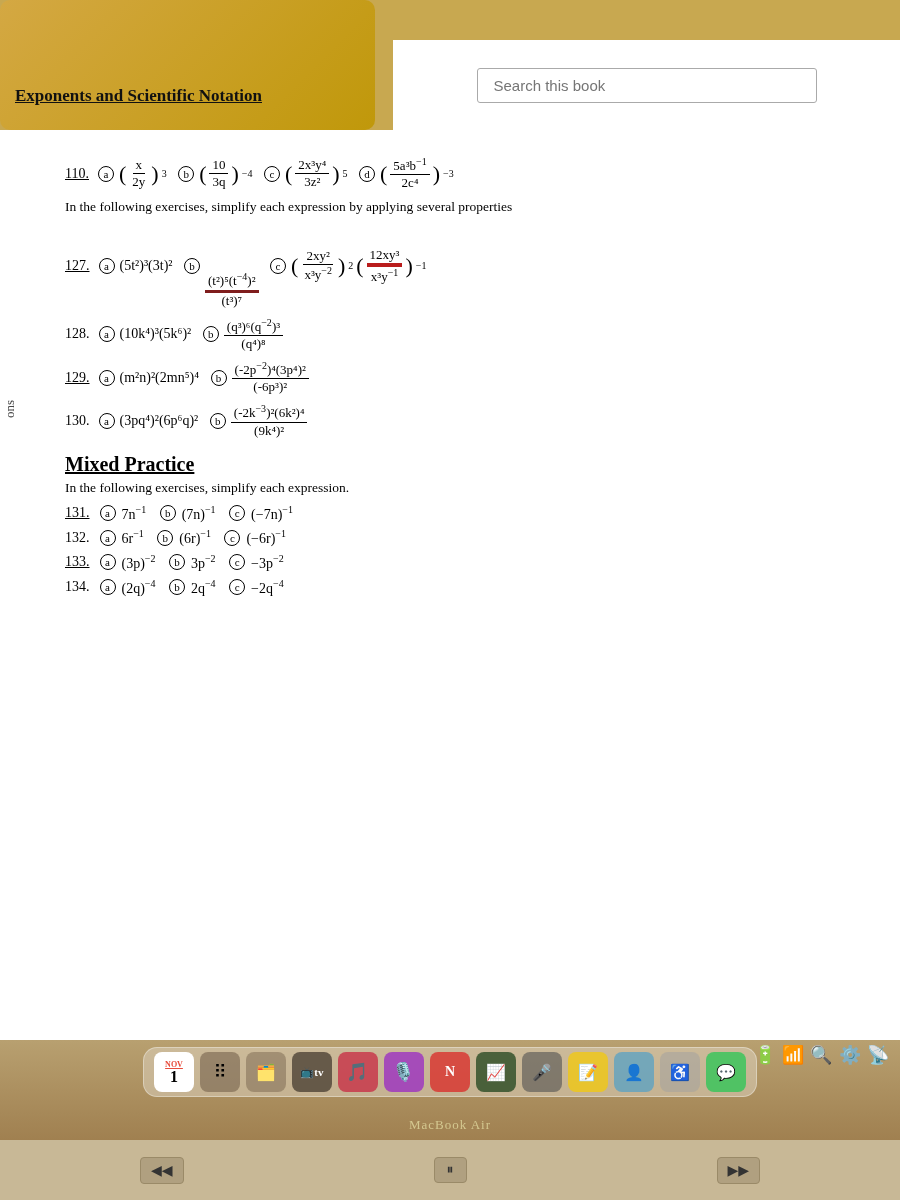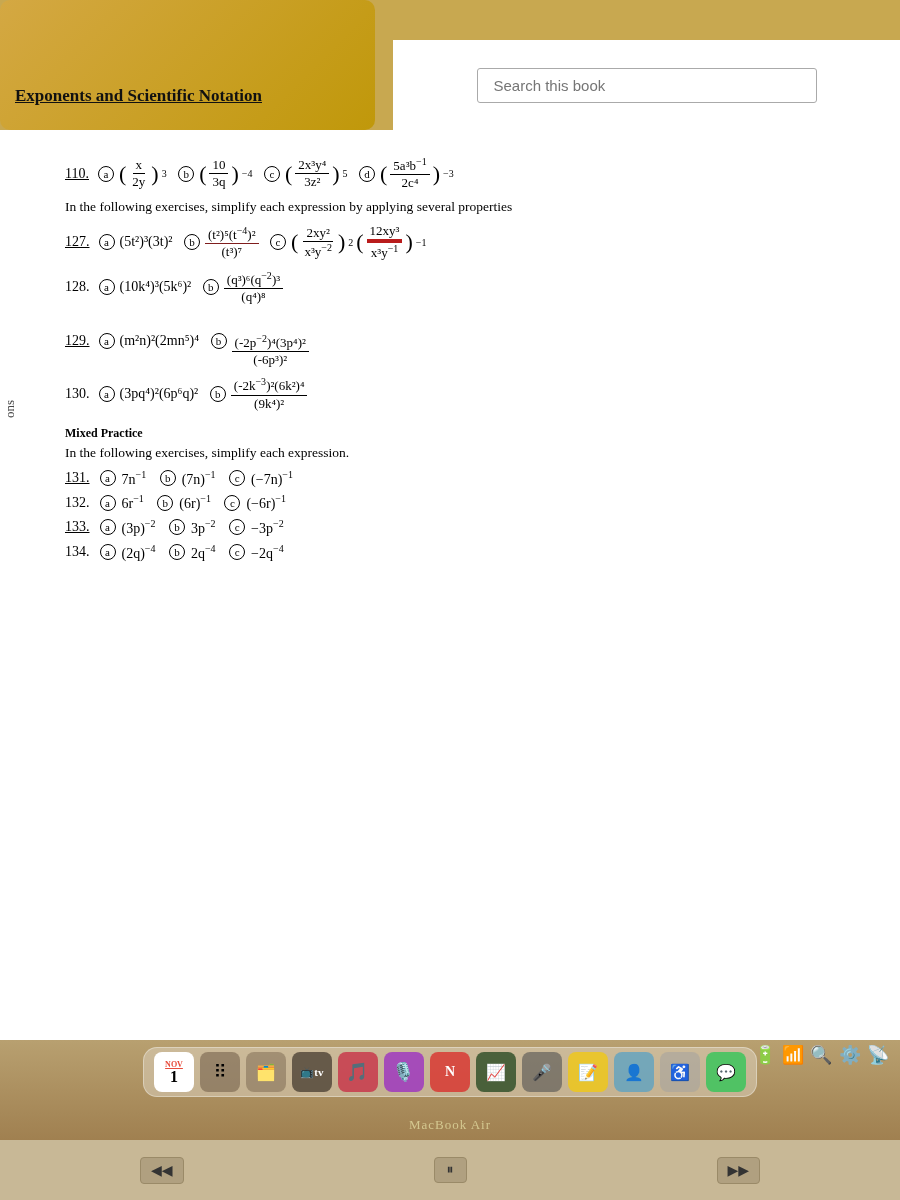--- a/index.html
+++ b/index.html
@@ -86,21 +86,21 @@
 
   <div style="margin:8px 0;font-size:13.5px;">In the following exercises, simplify each expression by applying several properties</div>
 
   <div style="margin:6px 0;font-size:14px;display:flex;align-items:center;flex-wrap:wrap;gap:3px;">
     <span style="text-decoration:underline;margin-right:4px;">127.</span>
     <span class="circle-label">a</span>
     <span>(5t²)³(3t)²</span>
     &nbsp;
     <span class="circle-label">b</span>
     <span style="display:inline-flex;flex-direction:column;align-items:center;font-size:13px;vertical-align:middle;">
-      <span style="border-bottom:1px solid #7f1d1d;padding:0 3px;">(t²)⁵(t<sup>−4</sup>)²</span>
+      <span style="border-bottom:3px solid #7f1d1d;padding:0 3px;margin-top:48px;">(t²)⁵(t<sup>−4</sup>)²</span>
       <span style="padding:0 3px;">(t³)⁷</span>
     </span>
     &nbsp;
     <span class="circle-label">c</span>
     <span style="font-size:22px;vertical-align:middle;">(</span>
     <span style="display:inline-flex;flex-direction:column;align-items:center;font-size:13px;vertical-align:middle;">
       <span style="border-bottom:1px solid #000;padding:0 3px;">2xy²</span>
       <span style="padding:0 3px;">x³y<sup>−2</sup></span>
     </span>
     <span style="font-size:22px;vertical-align:middle;">)</span>
@@ -126,38 +126,38 @@
     </span>
   </div>
 
   <div style="margin:8px 0;font-size:14px;display:flex;align-items:center;flex-wrap:wrap;gap:3px;">
     <span style="text-decoration:underline;margin-right:4px;">129.</span>
     <span class="circle-label">a</span>
     <span>(m²n)²(2mn⁵)⁴</span>
     &nbsp;
     <span class="circle-label">b</span>
     <span style="display:inline-flex;flex-direction:column;align-items:center;font-size:13px;vertical-align:middle;">
-      <span style="border-bottom:1px solid #000;padding:0 3px;margin-top:20px;">(-2p<sup>−2</sup>)⁴(3p⁴)²</span>
+      <span style="border-bottom:1px solid #000;padding:0 3px;">(-2p<sup>−2</sup>)⁴(3p⁴)²</span>
       <span style="padding:0 3px;">(-6p³)²</span>
     </span>
   </div>
 
   <div style="margin:8px 0;font-size:14px;display:flex;align-items:center;flex-wrap:wrap;gap:3px;">
     <span style="margin-right:4px;">130.</span>
     <span class="circle-label">a</span>
     <span>(3pq⁴)²(6p⁶q)²</span>
     &nbsp;
     <span class="circle-label">b</span>
     <span style="display:inline-flex;flex-direction:column;align-items:center;font-size:13px;vertical-align:middle;">
       <span style="border-bottom:1px solid #000;padding:0 3px;">(-2k<sup>−3</sup>)²(6k²)⁴</span>
       <span style="padding:0 3px;">(9k⁴)²</span>
     </span>
   </div>
 
-  <div style="margin:14px 0 4px 0;font-size:12px;font-weight:bold;">Mixed Practice</div>
+  <div style="margin:14px 0 4px 0;font-size:20px;font-weight:bold;text-decoration:underline;">Mixed Practice</div>
   <div style="margin:4px 0 8px 0;font-size:13.5px;">In the following exercises, simplify each expression.</div>
 
   <div style="margin:6px 0;font-size:14px;display:flex;align-items:center;flex-wrap:wrap;gap:4px;">
     <span style="text-decoration:underline;margin-right:4px;">131.</span>
     <span class="circle-label">a</span>
     <span>7n<sup>−1</sup></span>
     &nbsp;
     <span class="circle-label">b</span>
     <span>(7n)<sup>−1</sup></span>
     &nbsp;

